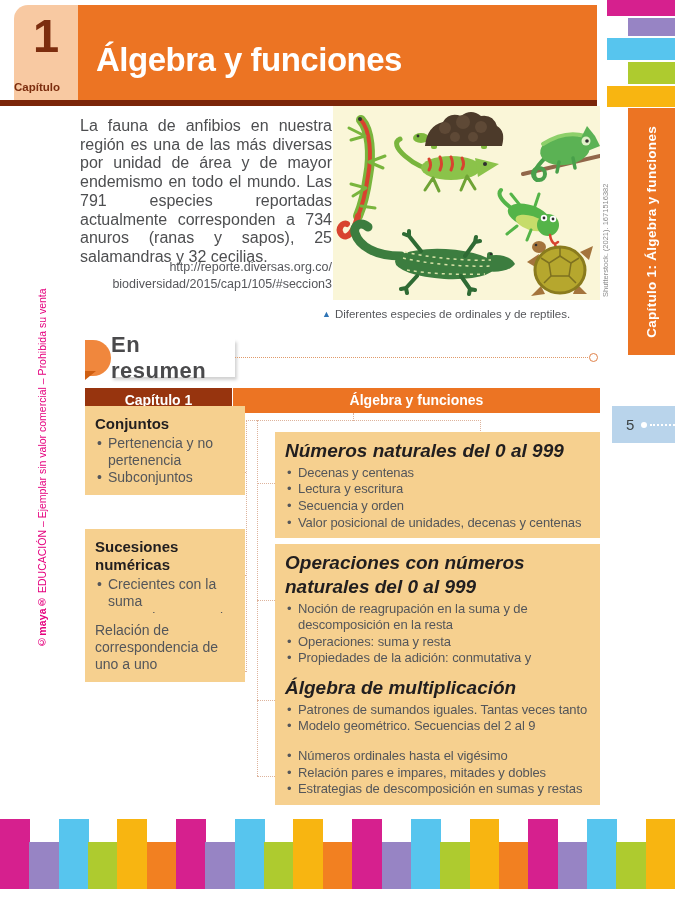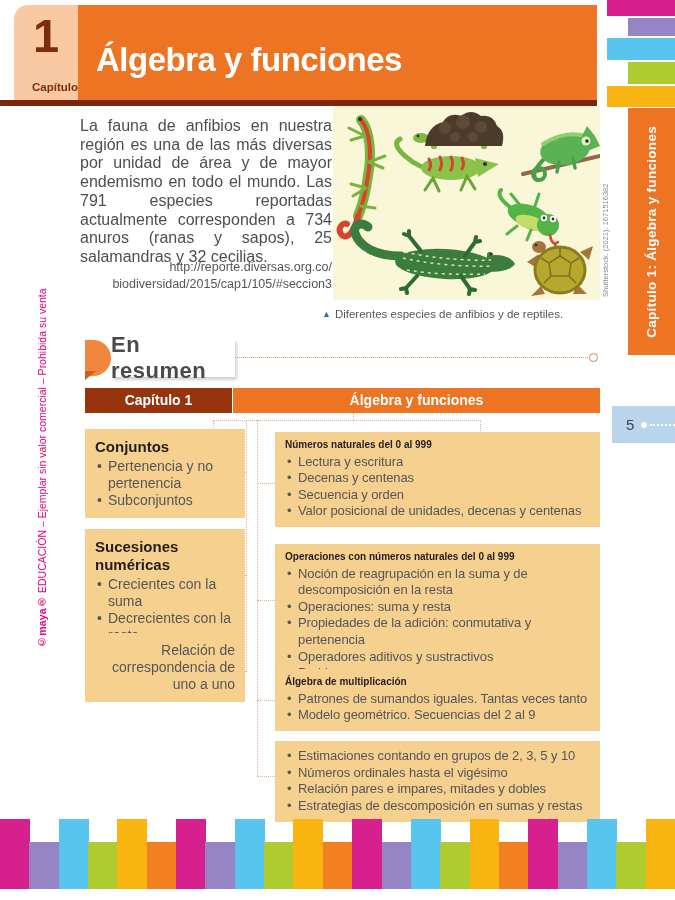--- a/index.html
+++ b/index.html
@@ -4,21 +4,21 @@
 <style>
   html,body{margin:0;padding:0;background:#fff;}
   .page{position:relative;width:675px;height:900px;background:#fff;overflow:hidden;
         font-family:"Liberation Sans",sans-serif;}
 
   
   .chapter-badge{position:absolute;left:14px;top:5px;width:64px;height:95px;
     background:#F8C9A2;border-top-left-radius:14px;}
   .chapter-badge .num{position:absolute;top:2px;left:0;right:0;text-align:center;
     font-size:47px;font-weight:bold;color:#7C2D0E;line-height:58px;}
-  .chapter-badge .word{position:absolute;bottom:7px;left:0;right:0;text-align:right;
+  .chapter-badge .word{position:absolute;bottom:7px;left:0;right:0;text-align:left;
     font-size:11.5px;font-weight:bold;color:#7C2D0E;}
   .title-bar{position:absolute;left:78px;top:5px;width:519px;height:95px;background:#EC7423;
     display:flex;align-items:center;}
   .title-bar .t{color:#fff;font-size:33px;font-weight:bold;padding-left:18px;padding-top:14px;
     letter-spacing:-0.5px;}
   .dark-rule{position:absolute;left:0;top:100px;width:597px;height:6px;background:#7B2609;}
 
   
   .intro{position:absolute;left:80px;top:117px;width:252px;font-size:16px;line-height:1.17;
     color:#4D4E50;text-align:justify;}
@@ -56,21 +56,21 @@
 
   .cbox{position:absolute;background:#F6D08F;color:#54565A;}
   .cbox .cbtitle{font-weight:bold;color:#211E1F;}
   .cbox ul{list-style:none;margin:2px 0 0;padding:0;}
   .cbox li{position:relative;padding-left:13px;}
   .cbox li::before{content:'\2022';position:absolute;left:2px;top:0;}
   .lbox{left:85px;width:160px;padding:9px 10px;box-sizing:border-box;font-size:14px;line-height:1.22;}
   .lbox .cbtitle{font-size:15px;line-height:1.2;}
   .rbox{left:275px;width:325px;padding:7px 10px;box-sizing:border-box;font-size:13px;line-height:1.28;
     letter-spacing:-0.1px;}
-  .rbox .cbtitle{font-size:10px;line-height:1.25;letter-spacing:0;}
+  .rbox .cbtitle{font-size:19px;line-height:1.25;letter-spacing:0;font-style:italic;}
 
   
   .sq{position:absolute;}
   .tab-vert{position:absolute;left:628px;top:108px;width:47px;height:247px;background:#EC7423;
     display:flex;align-items:center;justify-content:center;}
   .tab-vert .t{writing-mode:vertical-rl;transform:rotate(180deg);color:#fff;font-weight:bold;
     font-size:13.5px;letter-spacing:0.3px;white-space:nowrap;}
   .page-box{position:absolute;left:612px;top:406px;width:63px;height:37px;background:#B9D4EB;}
   .page-box .n{position:absolute;left:14px;top:10px;font-size:15px;color:#3E4547;}
   .page-box .dot{position:absolute;left:29px;top:16px;width:6px;height:6px;background:#fff;border-radius:50%;}
@@ -186,21 +186,21 @@
         <path d="M208,180 L198,190 L212,188 Z" fill="#A4743C"></path>
         <path d="M244,178 L254,188 L240,188 Z" fill="#A4743C"></path>
         <ellipse cx="227" cy="164" rx="25" ry="23" fill="#B6A72E" stroke="#8A7B1E" stroke-width="3"></ellipse>
         <polygon points="227,150 238,157 236,170 218,170 216,157" fill="none" stroke="#7E7120" stroke-width="1.5"></polygon>
         <path d="M227,150 L227,142 M238,157 L246,152 M236,170 L243,177 M218,170 L211,177 M216,157 L208,152" stroke="#7E7120" stroke-width="1.5"></path>
       </g>
     </svg>
   </div>
   <div class="credit">Shutterstock. (2021). 1671516382</div>
   <div class="caption">
-    <span class="tri">▲</span><span>Diferentes especies de anfibios y de reptiles.</span>
+    <span class="tri">▲</span><span>Diferentes especies de ordinales y de reptiles.</span>
   </div>
 
   <div class="sec-icon"></div>
   <div class="sec-card">
     <div class="t">En resumen</div>
   </div>
   <div class="sec-dots"></div>
   <div class="sec-dot-end"></div>
 
   <div class="cm-cell cm-ch">Capítulo 1</div>
@@ -213,43 +213,43 @@
   <div class="conn v" style="left:246px;top:420px;height:252px;"></div>
   <div class="conn v" style="left:257px;top:420px;height:356px;"></div>
   <div class="conn h" style="left:240px;top:472px;width:6px;"></div>
   <div class="conn h" style="left:240px;top:575px;width:6px;"></div>
   <div class="conn h" style="left:240px;top:671px;width:6px;"></div>
   <div class="conn h" style="left:257px;top:483px;width:18px;"></div>
   <div class="conn h" style="left:257px;top:600px;width:18px;"></div>
   <div class="conn h" style="left:257px;top:700px;width:18px;"></div>
   <div class="conn h" style="left:257px;top:776px;width:18px;"></div>
 
-  <div class="cbox lbox" style="top:429px;">
+  <div class="cbox lbox" style="top:406px;">
     <div class="cbtitle">Conjuntos</div>
     <ul>
       <li>Pertenencia y no pertenencia</li>
       <li>Subconjuntos</li>
     </ul>
   </div>
   <div class="cbox lbox" style="top:529px;">
     <div class="cbtitle">Sucesiones numéricas</div>
     <ul>
       <li>Crecientes con la suma</li>
       <li>Decrecientes con la resta</li>
     </ul>
   </div>
-  <div class="cbox lbox" style="top:633px;text-align:right;">
+  <div class="cbox lbox" style="top:613px;">
     <div>Relación de correspondencia de uno a uno</div>
   </div>
 
   <div class="cbox rbox" style="top:432px;">
     <div class="cbtitle">Números naturales del 0 al 999</div>
     <ul>
+      <li>Decenas y centenas</li>
       <li>Lectura y escritura</li>
-      <li>Decenas y centenas</li>
       <li>Secuencia y orden</li>
       <li>Valor posicional de unidades, decenas y centenas</li>
     </ul>
   </div>
   <div class="cbox rbox" style="top:544px;">
     <div class="cbtitle">Operaciones con números naturales del 0 al 999</div>
     <ul>
       <li>Noción de reagrupación en la suma y de descomposición en la resta</li>
       <li>Operaciones: suma y resta</li>
       <li>Propiedades de la adición: conmutativa y pertenencia</li>
@@ -259,21 +259,20 @@
   </div>
   <div class="cbox rbox" style="top:669px;">
     <div class="cbtitle">Álgebra de multiplicación</div>
     <ul>
       <li>Patrones de sumandos iguales. Tantas veces tanto</li>
       <li>Modelo geométrico. Secuencias del 2 al 9</li>
     </ul>
   </div>
   <div class="cbox rbox" style="top:741px;">
     <ul style="margin-top:0;">
-      <li>Estimaciones contando en grupos de 2, 3, 5 y 10</li>
       <li>Números ordinales hasta el vigésimo</li>
       <li>Relación pares e impares, mitades y dobles</li>
       <li>Estrategias de descomposición en sumas y restas</li>
     </ul>
   </div>
 
   <div class="sq" style="left:607px;top:0;width:68px;height:16px;background:#D6208E;"></div>
   <div class="sq" style="left:628px;top:18px;width:47px;height:18px;background:#9784C4;"></div>
   <div class="sq" style="left:607px;top:38px;width:68px;height:22px;background:#57C5EE;"></div>
   <div class="sq" style="left:628px;top:62px;width:47px;height:22px;background:#AECB2F;"></div>

